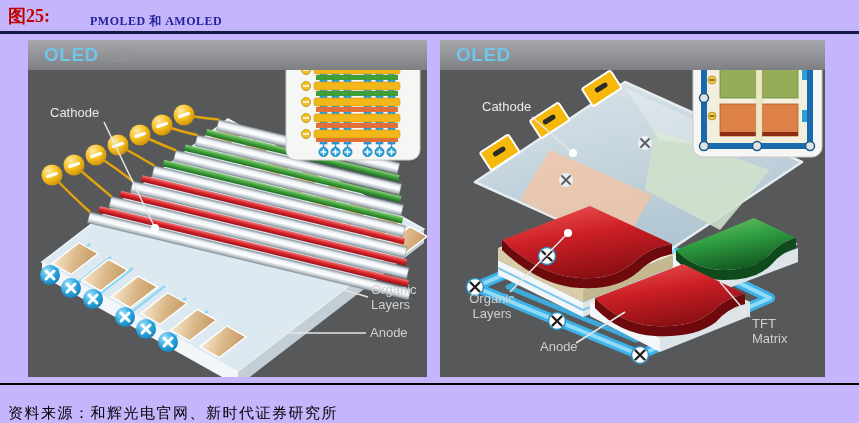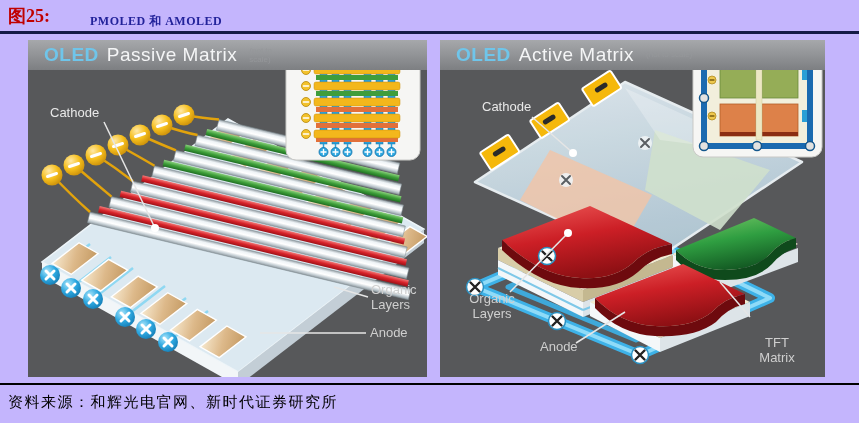--- a/index.html
+++ b/index.html
@@ -5,21 +5,21 @@
   html,body{margin:0;padding:0;background:#ffffff;}
   #page{position:relative;width:859px;height:423px;background:#c4b5fd;overflow:hidden;
         font-family:"Liberation Sans","DejaVu Sans",sans-serif;}
   
   .fig-label{position:absolute;left:8px;top:4px;font-family:"Liberation Serif","DejaVu Serif",serif;
              font-weight:bold;font-size:18px;color:#c00000;}
   .fig-title{position:absolute;left:90px;top:13px;font-family:"Liberation Serif","DejaVu Serif",serif;
              font-weight:bold;font-size:12px;color:#22229a;letter-spacing:.5px;text-align:center;}
   .rule-top{position:absolute;left:0;top:31px;width:859px;height:3px;background:#141a46;}
   .rule-bottom{position:absolute;left:0;top:383px;width:859px;height:2px;background:#000;}
-  .source-line{position:absolute;left:8px;top:393px;font-family:"Liberation Serif","DejaVu Serif",serif;
+  .source-line{position:absolute;left:8px;top:404px;font-family:"Liberation Serif","DejaVu Serif",serif;
                font-size:15px;color:#000;letter-spacing:1.5px;}
   
   .panel{position:absolute;top:40px;height:337px;background:#57585a;overflow:hidden;}
   .panel.left{left:28px;width:399px;}
   .panel.right{left:440px;width:385px;}
   .panel svg{position:absolute;left:0;top:0;}
   .hdr{position:absolute;left:0;top:0;right:0;height:30px;display:flex;align-items:center;
        padding-left:16px;background:linear-gradient(#a6a8ab,#7d7f82);box-sizing:border-box;}
   .hdr .brand{font-size:19px;font-weight:bold;color:#6fc5ea;letter-spacing:.5px;}
   .hdr .mtype{font-size:19px;color:#f4f5f6;margin-left:8px;letter-spacing:.5px;}
@@ -253,21 +253,20 @@
               <path d="M337,112 h5 M339.5,109.5 v5"></path>
             <path d="M349,112 h5 M351.5,109.5 v5"></path>
               <path d="M361,112 h5 M363.5,109.5 v5"></path>
           </g>
         </g>
       </g>
     </svg>
 
     <div class="hdr">
       <span class="brand">OLED</span>
-      <span class="mtype">Passive Matrix</span>
       <span class="note stacked">(not to scale)</span>
     </div>
     <div class="dlabel" style="left:22px;top:66px;">Cathode</div>
     <div class="dlabel dim" style="left:343px;top:243px;width:52px;">Organic Layers</div>
     <div class="dlabel dim" style="left:342px;top:286px;">Anode</div>
   </div>
 
   <div class="panel right">
     <svg width="385" height="337" viewBox="0 0 385 337">
       <defs>
@@ -412,24 +411,23 @@
         </g>
         <g stroke="#7a5c10" stroke-width="1.3" stroke-linecap="round">
           <line x1="270" y1="40" x2="274" y2="40"></line>
             <line x1="270" y1="76" x2="274" y2="76"></line>
         </g>
       </g>
     </svg>
 
     <div class="hdr">
       <span class="brand">OLED</span>
-      <span class="mtype">Active Matrix</span>
       <span class="note inline">(not to scale)</span>
     </div>
     <div class="dlabel" style="left:42px;top:60px;">Cathode</div>
     <div class="dlabel dim" style="left:24px;top:252px;width:56px;text-align:center;">Organic Layers</div>
     <div class="dlabel dim" style="left:100px;top:300px;">Anode</div>
-    <div class="dlabel dim" style="left:312px;top:277px;width:50px;text-align:center;margin-top:19px;">TFT Matrix</div>
+    <div class="dlabel dim" style="left:312px;top:277px;width:50px;">TFT Matrix</div>
   </div>
 
   <div class="rule-bottom"></div>
   <div class="source-line">资料来源：和辉光电官网、新时代证券研究所</div>
 </div>
 
 </body></html>

